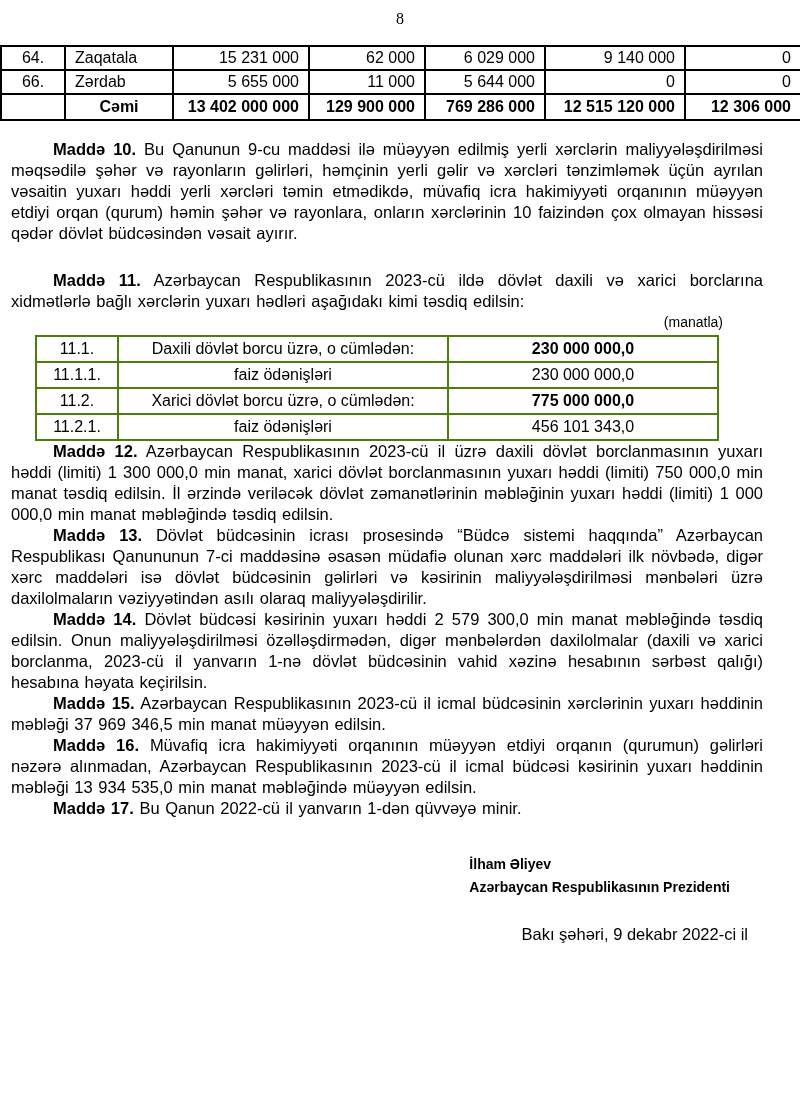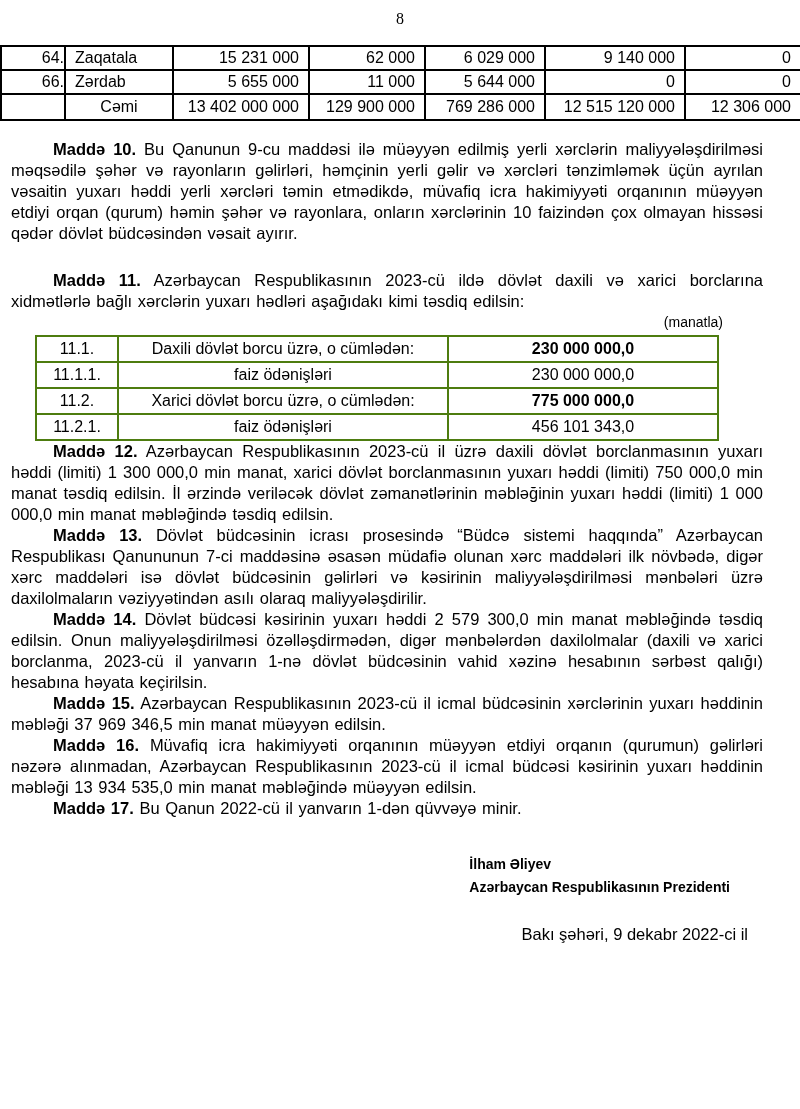--- a/index.html
+++ b/index.html
@@ -14,24 +14,24 @@
   }
   
   table.t1{
     margin-top:17px;border-collapse:collapse;table-layout:fixed;
     width:800px;font-size:16px;
   }
   table.t1 td{
     border:2px solid #000;height:22px;padding:0 0;overflow:hidden;
     white-space:nowrap;
   }
-  table.t1 td.c1{text-align:right;}
+  table.t1 td.c1{text-align:center;}
   table.t1 td.c2{text-align:left;padding-left:9px;}
   table.t1 td.num{text-align:right;padding-right:9px;}
-  table.t1 tr.total td{font-weight:normal;height:24px;border-radius:8px;}
+  table.t1 tr.total td{font-weight:bold;height:24px;border-radius:8px;}
   table.t1 tr.total td.c2{text-align:center;padding-left:0;}
   
   .para{
     margin:0 37px 0 11px;text-align:justify;text-indent:42px;
     font-size:16.5px;line-height:21px;word-spacing:1px;
   }
   .para .mlabel{font-weight:bold;}
   .m10{margin-top:18px;}
   .m11{margin-top:26px;}
   .manatla{

